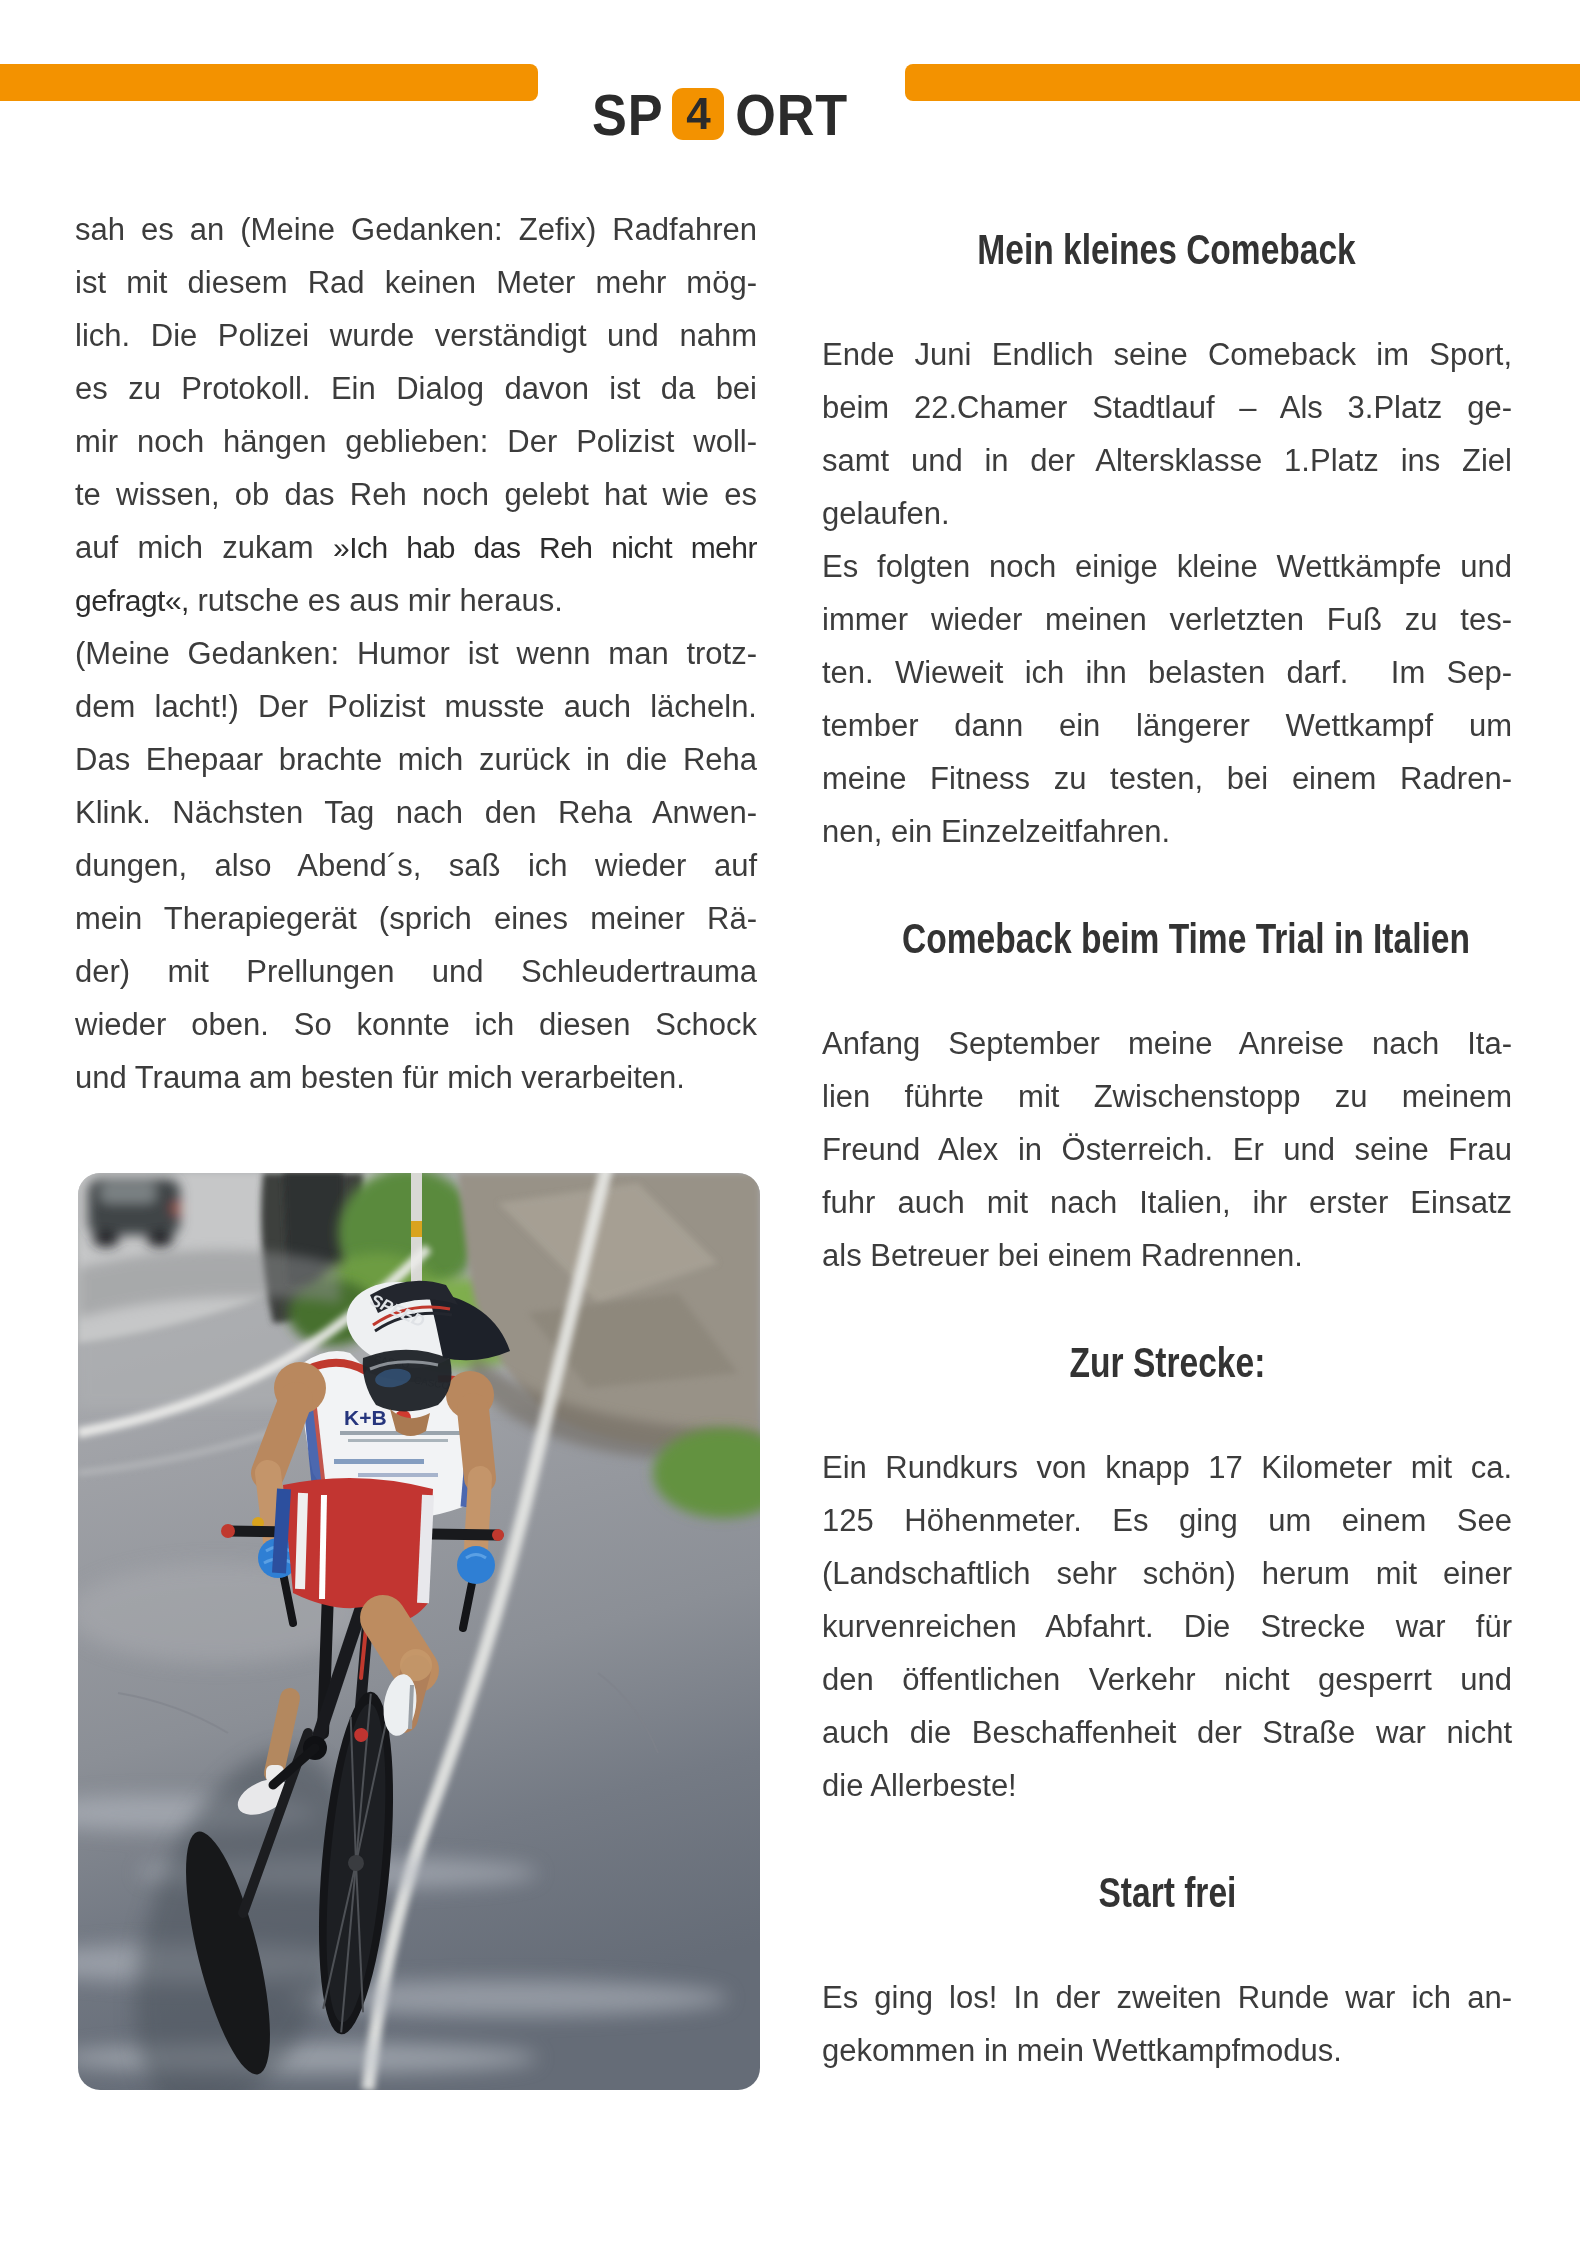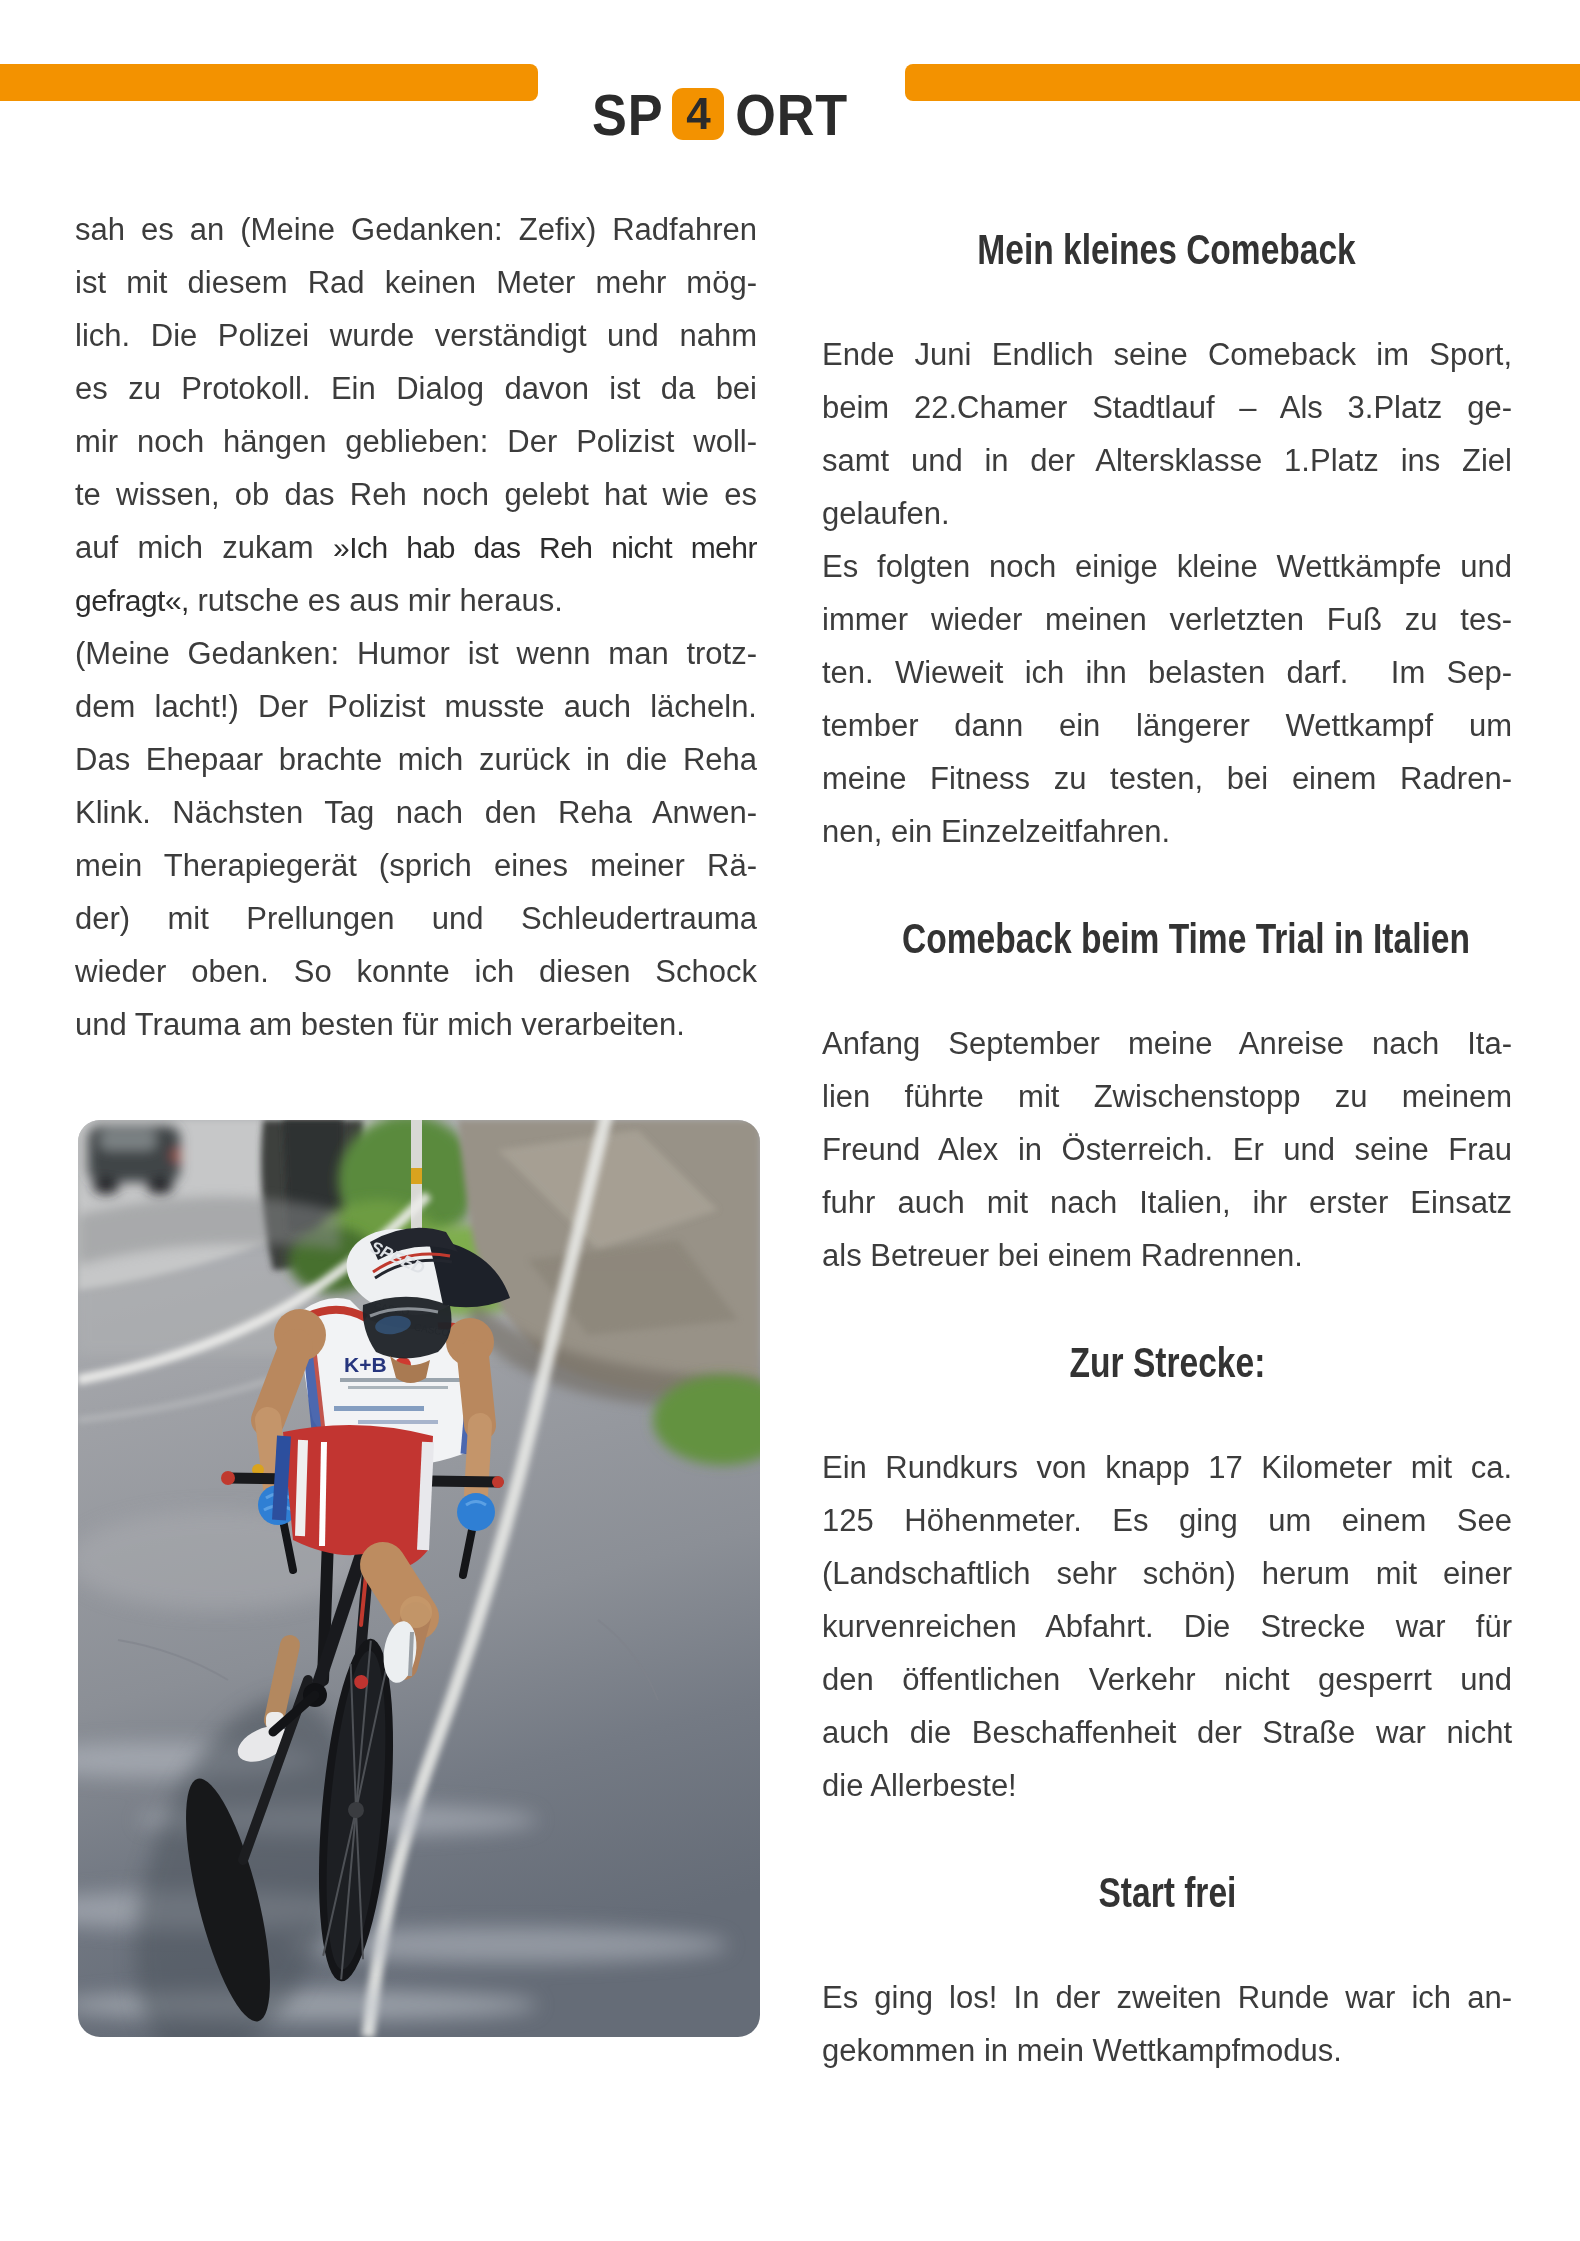--- a/index.html
+++ b/index.html
@@ -65,20 +65,21 @@
       <span>auf mich zukam </span><span class="bq">»Ich hab das Reh nicht mehr</span>
     </div>
     <div class="ln plain">
       <span class="bq">gefragt«,</span><span> rutsche es aus mir heraus.</span>
     </div>
     <div class="para">
         <div class="ln j">(Meine Gedanken: Humor ist wenn man trotz-</div>
         <div class="ln j">dem lacht!) Der Polizist musste auch lächeln.</div>
         <div class="ln j">Das Ehepaar brachte mich zurück in die Reha</div>
         <div class="ln j">Klink. Nächsten Tag nach den Reha Anwen-</div>
+        <div class="ln j">dungen, also Abend´s, saß ich wieder auf</div>
         <div class="ln j">mein Therapiegerät (sprich eines meiner Rä-</div>
         <div class="ln j">der) mit Prellungen und Schleudertrauma</div>
         <div class="ln j">wieder oben. So konnte ich diesen Schock</div>
       </div>
     <div class="ln plain">und Trauma am besten für mich verarbeiten.</div>
 
     <figure class="photo">
       <svg width="682" height="917" viewBox="0 0 682 917" xmlns="http://www.w3.org/2000/svg">
         <defs>
           <filter id="b3" x="-30%" y="-30%" width="160%" height="160%">

